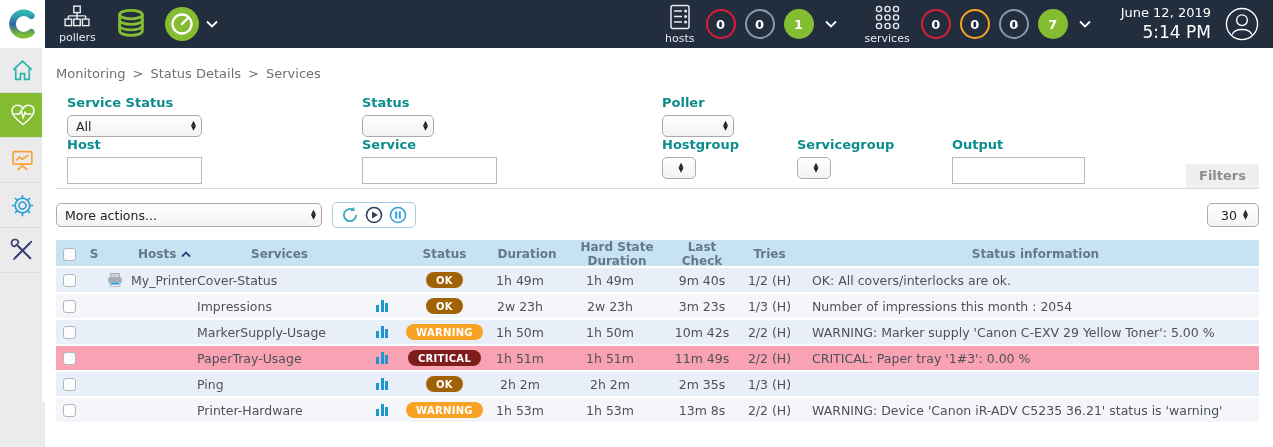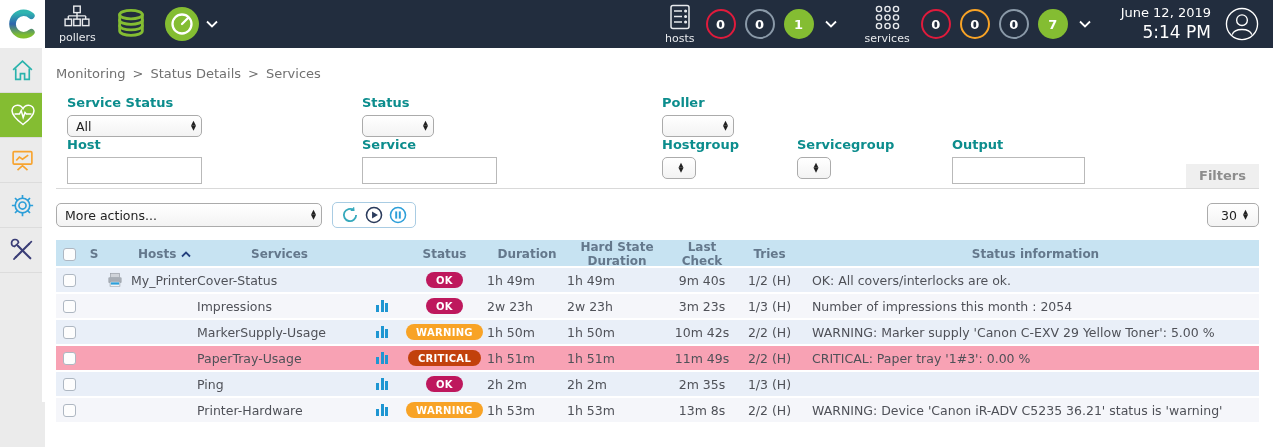--- a/index.html
+++ b/index.html
@@ -78,24 +78,24 @@
   .c-cb { display:flex; justify-content:center; }
   .c-host { display:flex; align-items:center; gap:7px; }
   .host-name, .service-name { cursor:pointer; }
   .c-graph { display:flex; justify-content:center; }
   .graph-icon { display:inline-flex; align-items:flex-end; gap:1.5px; cursor:pointer; }
   .graph-icon i { display:block; width:3px; background:#1E96D2; }
   .graph-icon i:nth-child(1){height:7px;} .graph-icon i:nth-child(2){height:12px;} .graph-icon i:nth-child(3){height:9px;}
   .c-status { display:flex; justify-content:center; }
   .badge { color:#fff; font-size:10px; font-weight:bold; letter-spacing:.3px; border-radius:9px;
     padding:2.5px 10px; line-height:1.1; }
-  .badge.ok { background:#be185d; }
+  .badge.ok { background:#a16207; }
   .badge.warning { background:#F8A326; }
-  .badge.critical { background:#c2410c;border-radius:8px; }
-  .c-dur, .c-hsd { text-align:left; padding-right:14px; }
+  .badge.critical { background:#7f1d1d;border-radius:8px; }
+  .c-dur, .c-hsd { text-align:center; padding-right:14px; }
   .c-lc { text-align:center; }
   .c-tries { text-align:center; }
   .c-info { text-align:left; padding-left:10px; }
 </style>
 </head>
 <body>
 
 <div class="topbar">
   <div class="logo-box">
     <svg width="30" height="30" viewBox="0 0 36 36">

